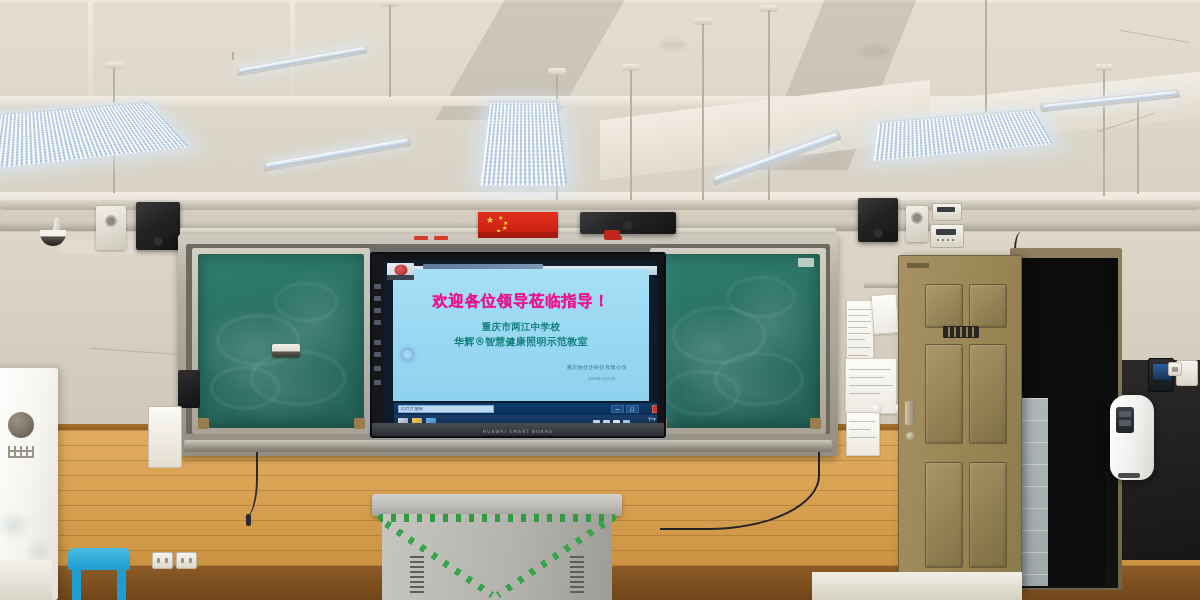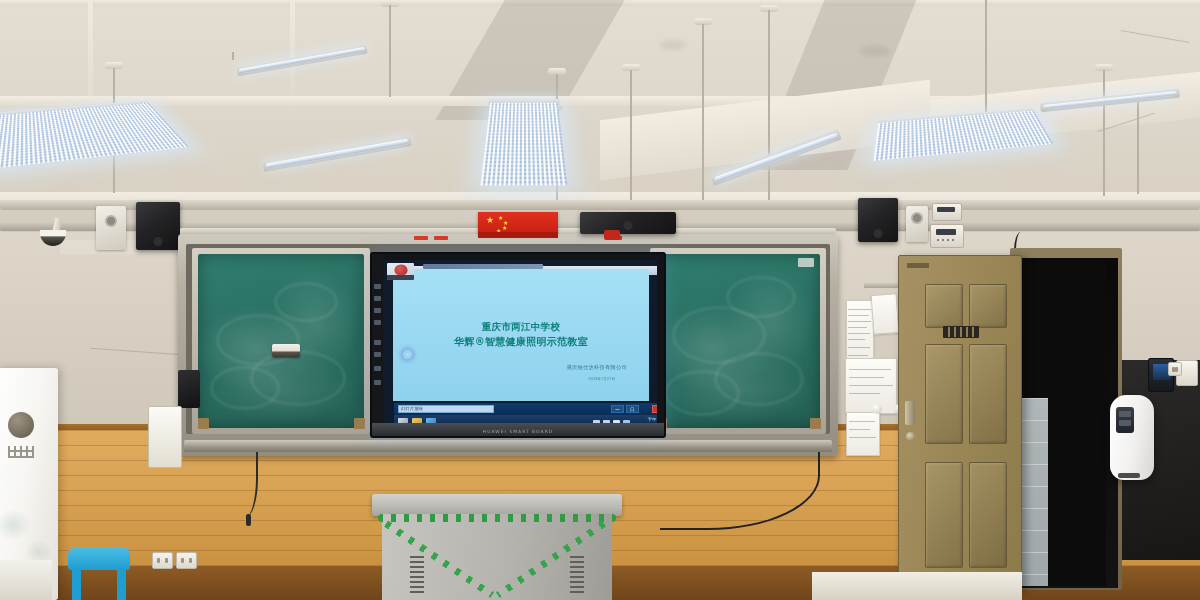--- a/index.html
+++ b/index.html
@@ -443,20 +443,21 @@
       <div class="key" style="top:112px;"></div>
       <div class="key" style="top:126px;"></div>
     </div>
 
     <div id="idb-screen" class="abs">
 
       <div id="ppt-topstrip"></div>
       <div id="ppt-tabbar"></div>
 
       <div id="slide">
+        <div id="slide-title">欢迎各位领导莅临指导！</div>
         <div id="slide-sub1" class="slide-sub">重庆市两江中学校</div>
         <div id="slide-sub2" class="slide-sub">华辉®智慧健康照明示范教室</div>
         <div id="slide-corp">重庆德仕达科技有限公司</div>
         <div id="slide-date">2023年7月27日</div>
       </div>
 
       <div id="slide-logo">
         <div class="crest"></div>
           <div class="cap"></div>
       </div>

